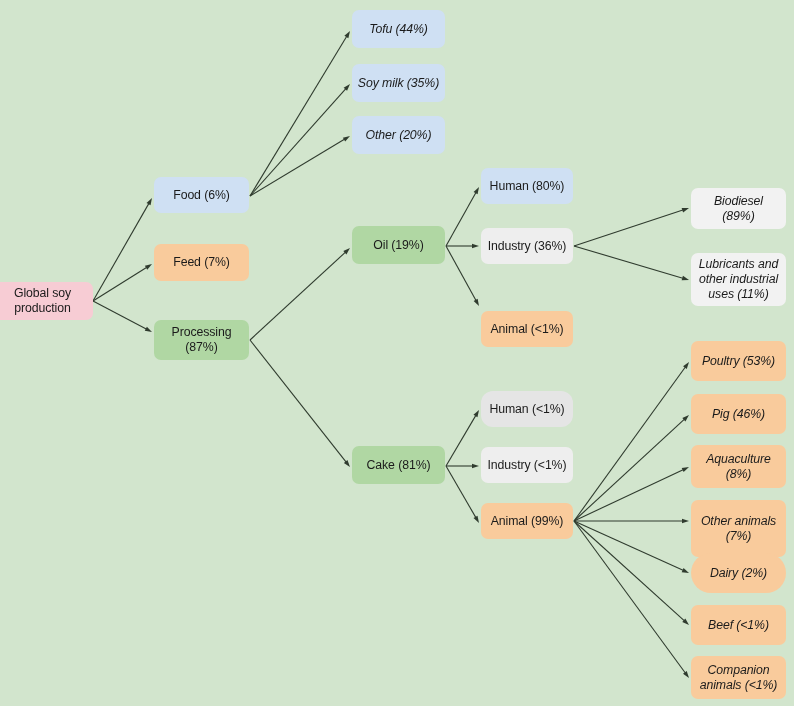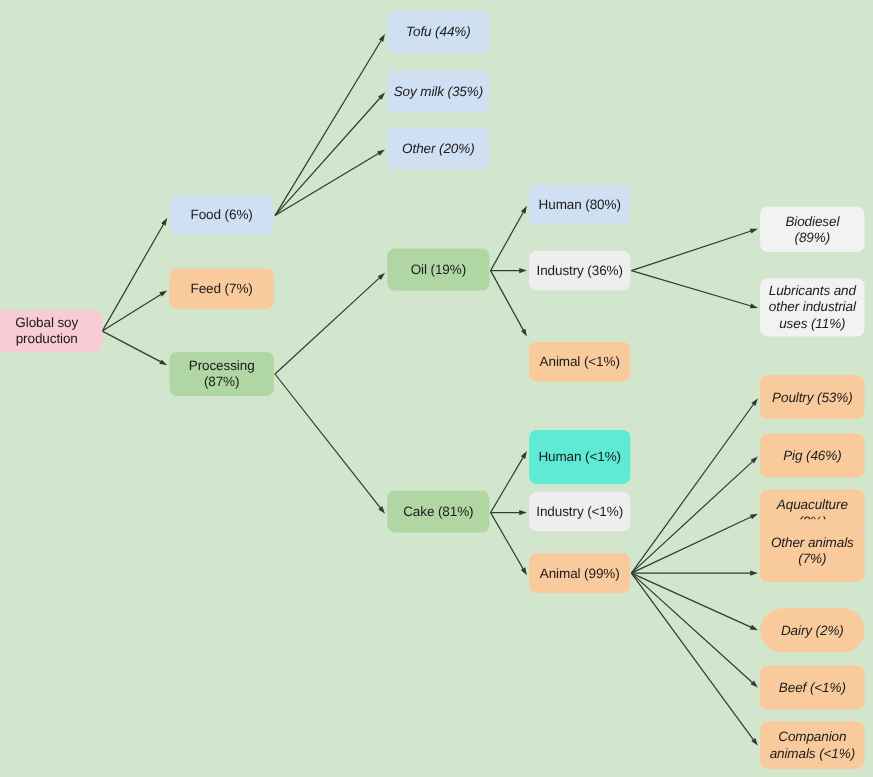--- a/index.html
+++ b/index.html
@@ -180,21 +180,21 @@
       </div>
       <div class="node" style="left: 481px; top: 168px; width: 92px; height: 36px; background: rgb(207, 224, 243);">
         <span class="node-label">Human (80%)</span>
       </div>
       <div class="node" style="left: 481px; top: 228px; width: 92px; height: 36px; background: rgb(238, 238, 238);">
         <span class="node-label">Industry (36%)</span>
       </div>
       <div class="node" style="left: 481px; top: 287px; width: 92px; height: 36px; background: rgb(249, 203, 156); margin-top: 24px;">
         <span class="node-label">Animal (&lt;1%)</span>
       </div>
-      <div class="node" style="left: 481px; top: 391px; width: 92px; height: 49px; background: #5eead4;">
+      <div class="node" style="left: 481px; top: 391px; width: 92px; height: 36px; background: #e5e5e5; border-radius: 12px;">
         <span class="node-label">Human (&lt;1%)</span>
       </div>
       <div class="node" style="left: 481px; top: 447px; width: 92px; height: 36px; background: rgb(238, 238, 238);">
         <span class="node-label">Industry (&lt;1%)</span>
       </div>
       <div class="node" style="left: 481px; top: 503px; width: 92px; height: 36px; background: rgb(249, 203, 156);">
         <span class="node-label">Animal (99%)</span>
       </div>
       <div class="node italic" style="left: 691px; top: 188px; width: 95px; height: 41px; background: rgb(242, 242, 242);">
         <span class="node-label">Biodiesel
@@ -208,21 +208,21 @@
       <div class="node italic" style="left: 691px; top: 341px; width: 95px; height: 40px; background: rgb(249, 203, 156);">
         <span class="node-label">Poultry (53%)</span>
       </div>
       <div class="node italic" style="left: 691px; top: 394px; width: 95px; height: 40px; background: rgb(249, 203, 156);">
         <span class="node-label">Pig (46%)</span>
       </div>
       <div class="node italic" style="left: 691px; top: 445px; width: 95px; height: 43px; background: rgb(249, 203, 156);">
         <span class="node-label">Aquaculture
 (8%)</span>
       </div>
-      <div class="node italic" style="left: 691px; top: 472px; width: 95px; height: 57px; background: rgb(249, 203, 156);">
+      <div class="node italic" style="left: 691px; top: 500px; width: 95px; height: 57px; background: rgb(249, 203, 156);">
         <span class="node-label">Other animals
 (7%)</span>
       </div>
       <div class="node italic" style="left: 691px; top: 553px; width: 95px; height: 40px; background: rgb(249, 203, 156); border-radius: 20px;">
         <span class="node-label">Dairy (2%)</span>
       </div>
       <div class="node italic" style="left: 691px; top: 605px; width: 95px; height: 40px; background: rgb(249, 203, 156);">
         <span class="node-label">Beef (&lt;1%)</span>
       </div>
       <div class="node italic" style="left: 691px; top: 656px; width: 95px; height: 43px; background: rgb(249, 203, 156);">

